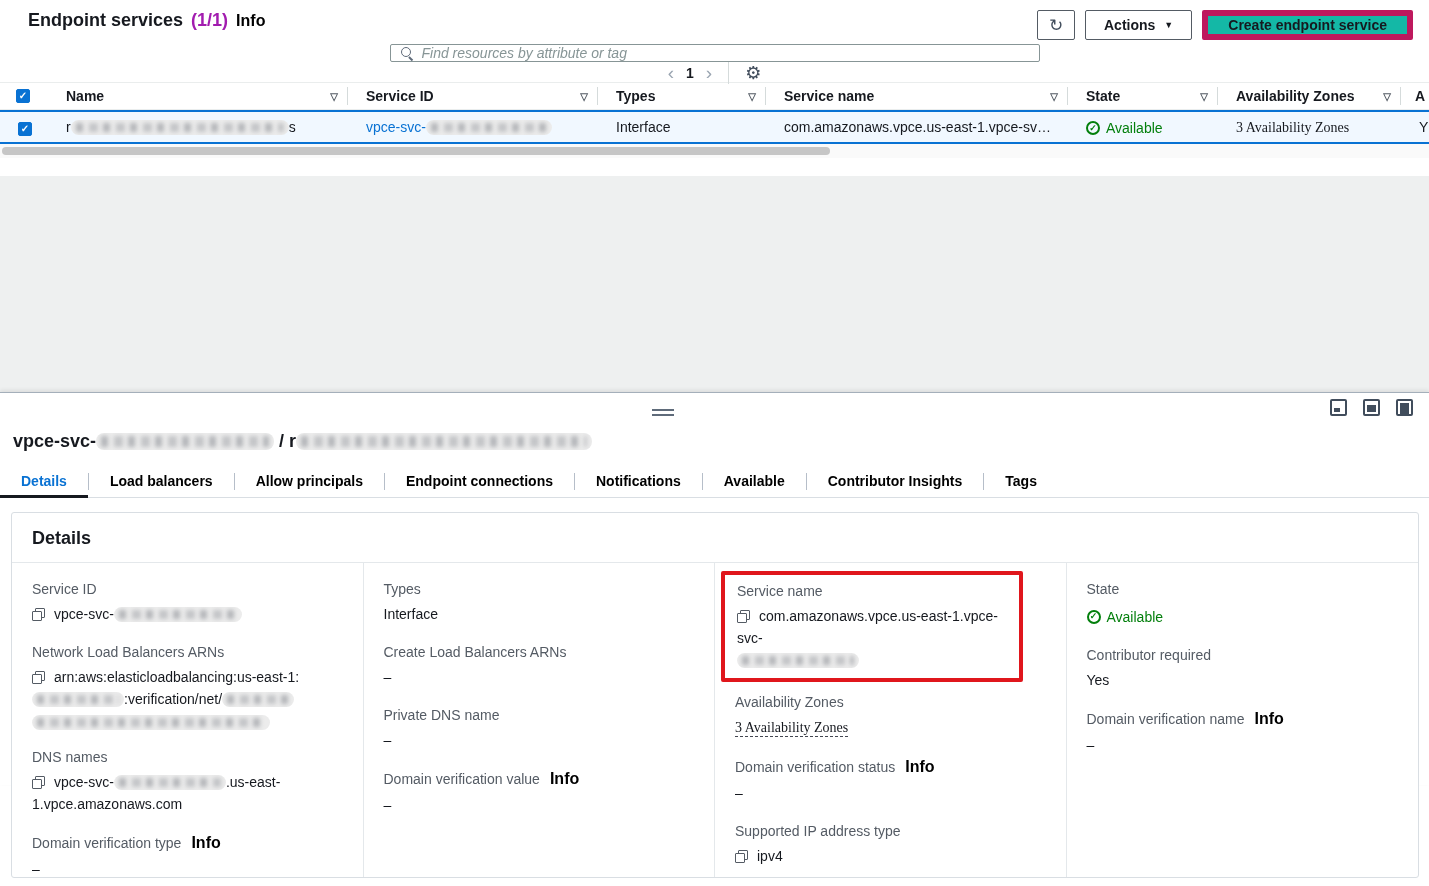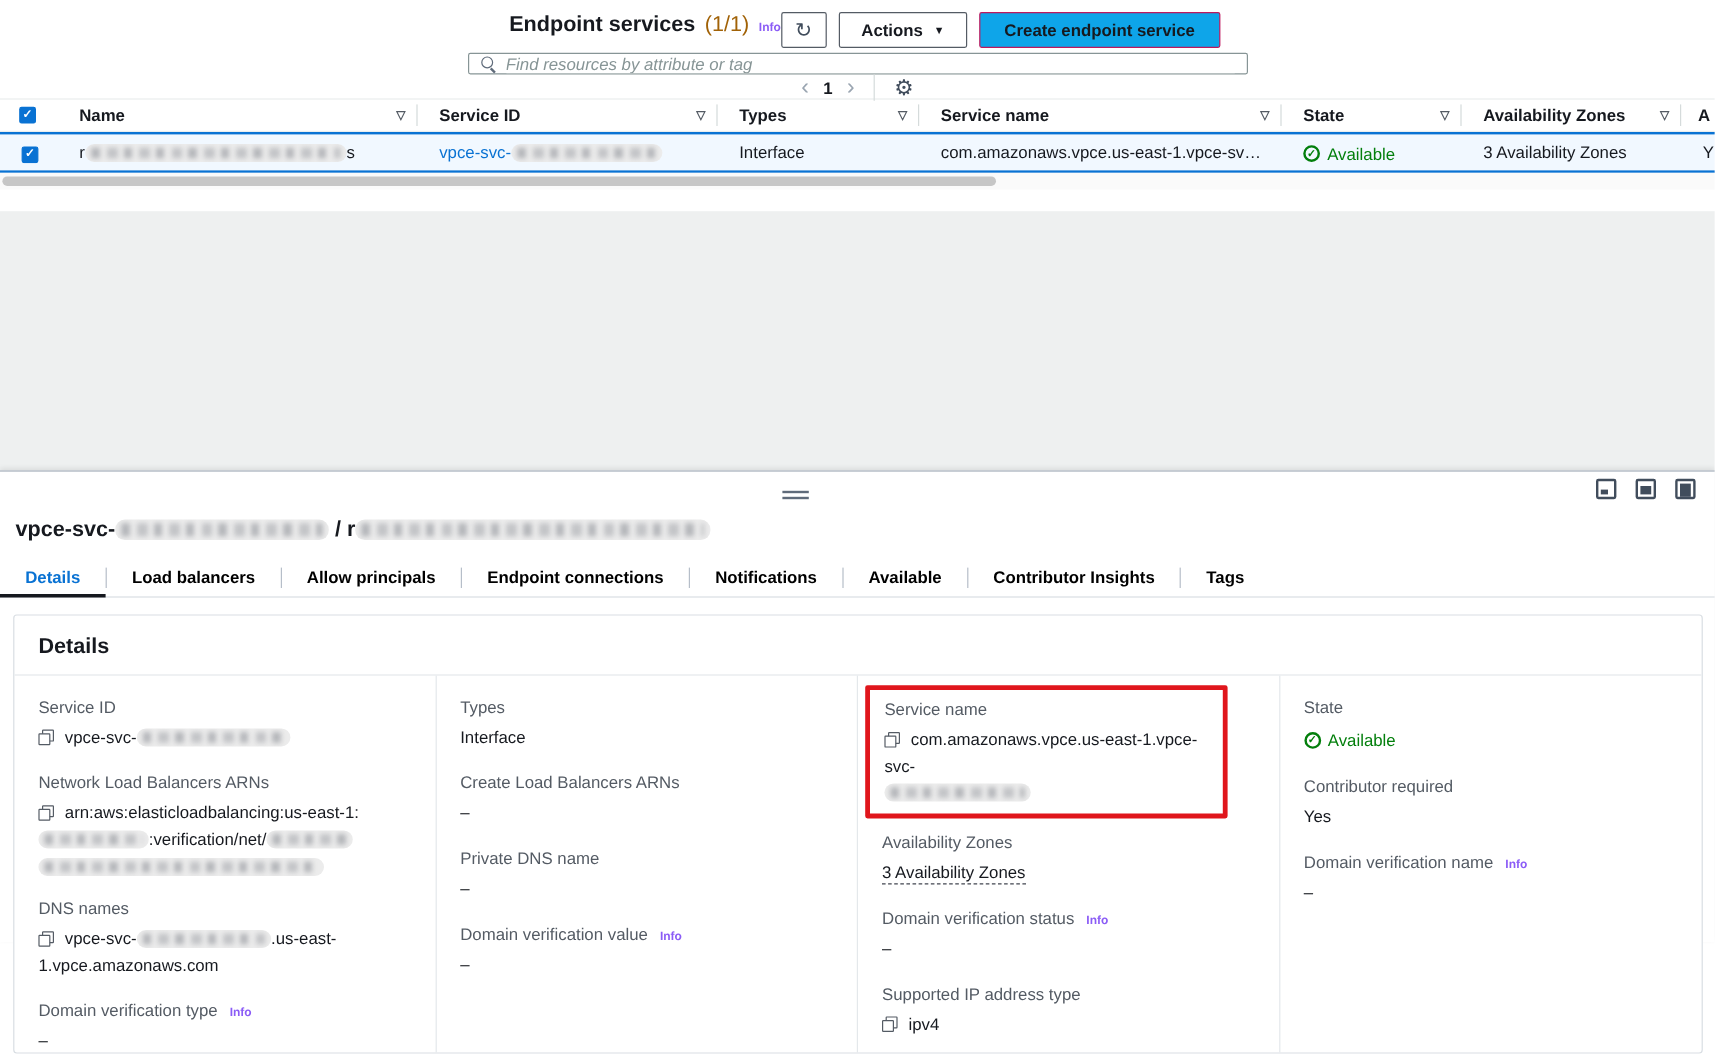--- a/index.html
+++ b/index.html
@@ -1,31 +1,31 @@
 <!DOCTYPE html>
 <html><head>
 <meta charset="utf-8">
 <style>
   * { box-sizing: border-box; margin: 0; padding: 0; }
   html,body { width:1429px; height:886px; overflow:hidden; background:#fff;
     font-family:"Liberation Sans", sans-serif; font-size:14px; color:#16191f; }
 
   
-  .toolbar { height:44px; padding:10px 16px 0 28px; display:flex; justify-content:center; align-items:flex-start; }
+  .toolbar { height:44px; padding:10px 16px 0 28px; display:flex; justify-content:space-between; align-items:flex-start; }
   .title-wrap { display:flex; align-items:baseline; gap:8px; }
   .page-title { font-size:18px; font-weight:700; }
-  .page-count { font-size:18px; font-weight:400; color:#a16207; }
-  .info-link { font-size:10px; font-weight:700; color:#8b5cf6; text-decoration:none; cursor:pointer; }
+  .page-count { font-size:18px; font-weight:700; color:#a21caf; }
+  .info-link { font-size:16px; font-weight:700; color:#000000; text-decoration:none; cursor:pointer; }
   .toolbar-right { display:flex; gap:10px; align-items:center; }
   .btn { height:30px; border:1px solid #545b64; border-radius:2px; background:#fff;
     font-weight:700; font-size:14px; color:#16191f; display:inline-flex; align-items:center; justify-content:center; cursor:pointer; }
   .btn-icon { width:38px; font-size:17px; color:#414d5c; font-weight:400; }
   .btn-actions { padding:0 18px; gap:9px; }
   .caret { font-size:9px; color:#16191f; }
-  .btn-primary { padding:0 20px; background:#0ea5e9; border:1px solid #be185d; color:#16191f; }
+  .btn-primary { padding:0 20px; background:#14b8a6; border:6px solid #be185d; color:#16191f; }
 
   
   .controls-row { height:38px; padding:0 16px; display:flex; justify-content:space-between; align-items:center;flex-direction:column; }
   .search-box { width:650px; height:30px; border:1px solid #879596; border-radius:2px; display:flex; align-items:center; padding:0 10px; gap:8px; background:#fff; }
   .search-icon { width:13px; height:13px; position:relative; flex:none; }
   .search-icon::before { content:""; position:absolute; left:0; top:0; width:8px; height:8px; border:1.6px solid #5f6b7a; border-radius:50%; }
   .search-icon::after { content:""; position:absolute; left:8px; top:9px; width:5px; height:1.8px; background:#5f6b7a; transform:rotate(45deg); transform-origin:left center; }
   .search-input { border:none; outline:none; flex:1; font-style:italic; font-size:14px; color:#414d5c; font-family:"Liberation Sans",sans-serif; }
   .search-input::placeholder { color:#879596; font-style:italic; }
   .pagination { display:flex; align-items:center; gap:12px; }
@@ -58,21 +58,21 @@
   .cb { width:14px; height:14px; background:#0972d3; border:1px solid #0972d3; border-radius:2px;
     display:inline-flex; align-items:center; justify-content:center; cursor:pointer; }
   .cb span { color:#fff; font-size:10px; font-weight:700; line-height:10px; }
 
   .redact { display:inline-block; height:15px; border-radius:8px; background:#ececec; vertical-align:-3px; position:relative; overflow:hidden; }
   .redact::after { content:""; position:absolute; left:5px; right:5px; top:3px; bottom:3px;
     background:repeating-linear-gradient(90deg, rgba(90,95,105,.38) 0 7px, rgba(90,95,105,0) 7px 13px, rgba(90,95,105,.28) 13px 22px, rgba(90,95,105,0) 22px 27px);
     filter:blur(2px); }
 
   .link { color:#0972d3; text-decoration:none; border-bottom:1px solid #0972d3; padding-bottom:1px; cursor:pointer; }
-  .dashed { border-bottom:1px dashed #424650; padding-bottom:1px; cursor:pointer; }
+  .dashed { border-bottom:1px dashed #424650; padding-bottom:1px; cursor:pointer;font-family:Liberation Serif, serif; }
 
   .status-ok { display:inline-flex; align-items:center; gap:6px; color:#037f0c; }
   .ok-circle { width:14px; height:14px; border:2px solid #037f0c; border-radius:50%;
     display:inline-flex; align-items:center; justify-content:center; flex:none; }
   .ok-circle span { font-size:9px; font-weight:700; line-height:9px; color:#037f0c; }
 
   .hscroll { height:14px; background:#fafafa; position:relative; }
   .hscroll-thumb { position:absolute; left:2px; top:3px; width:828px; height:8px; background:#c6c6c6; border-radius:4px; cursor:pointer; }
   .tbl-bottom { height:18px; background:#fff; }
   .gray-area { height:216px; background:#eef0f0; }

